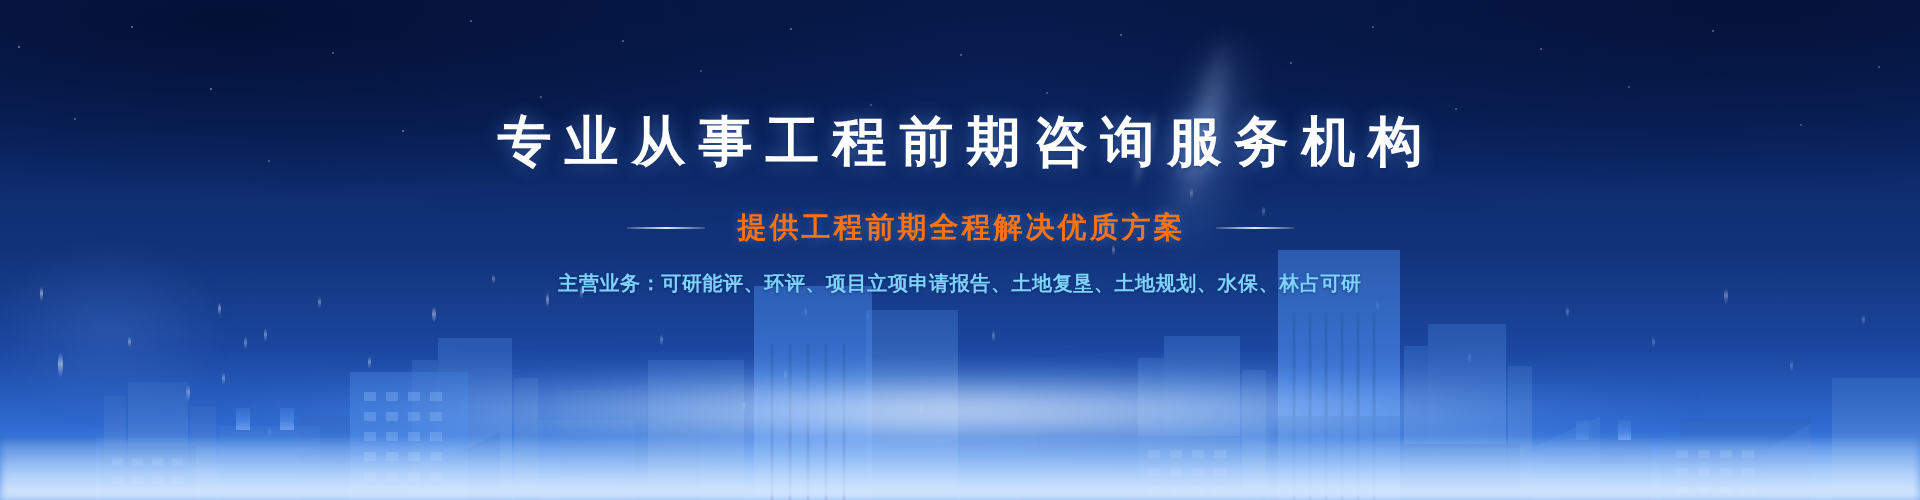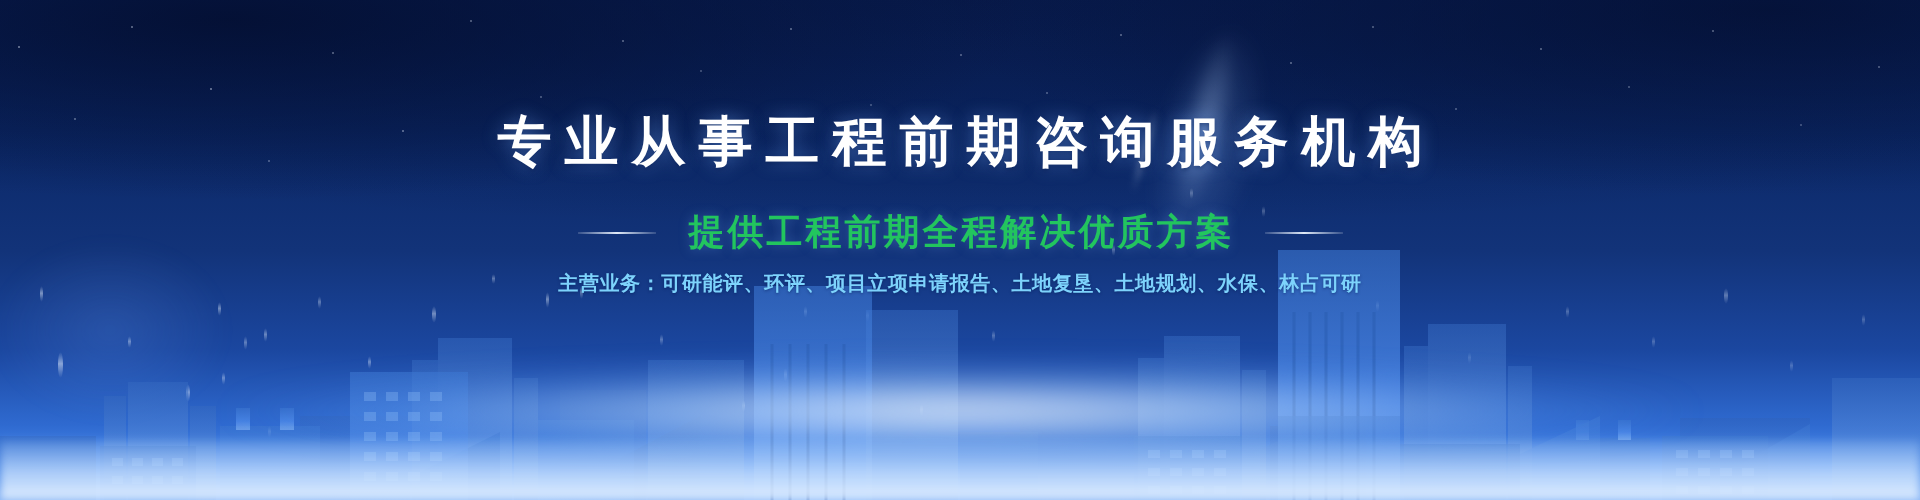--- a/index.html
+++ b/index.html
@@ -129,24 +129,24 @@
   .subtitle-row {
     position:absolute; left:0; top:208px; width:1920px;
     display:flex; align-items:center; justify-content:center;
     gap:30px;
   }
   .rule {
     width:78px; height:2px;
     background:linear-gradient(90deg, rgba(255,255,255,.15), rgba(235,244,255,.95), rgba(255,255,255,.15));
   }
   .subtitle {
-    font-size:36px;
+    font-size:29px;
     font-weight:bold;
     letter-spacing:3px;
-    color:#22c55e;
+    color:#f97316;
     white-space:nowrap;
     text-indent:3px;
     text-shadow:0 0 12px rgba(120,175,255,.35);
   }
   .biz {
     position:absolute; left:0; top:270px; width:1920px;
     font-size:20px;
     font-weight:bold;
     letter-spacing:.6px;
     color:#7dd3fc;

